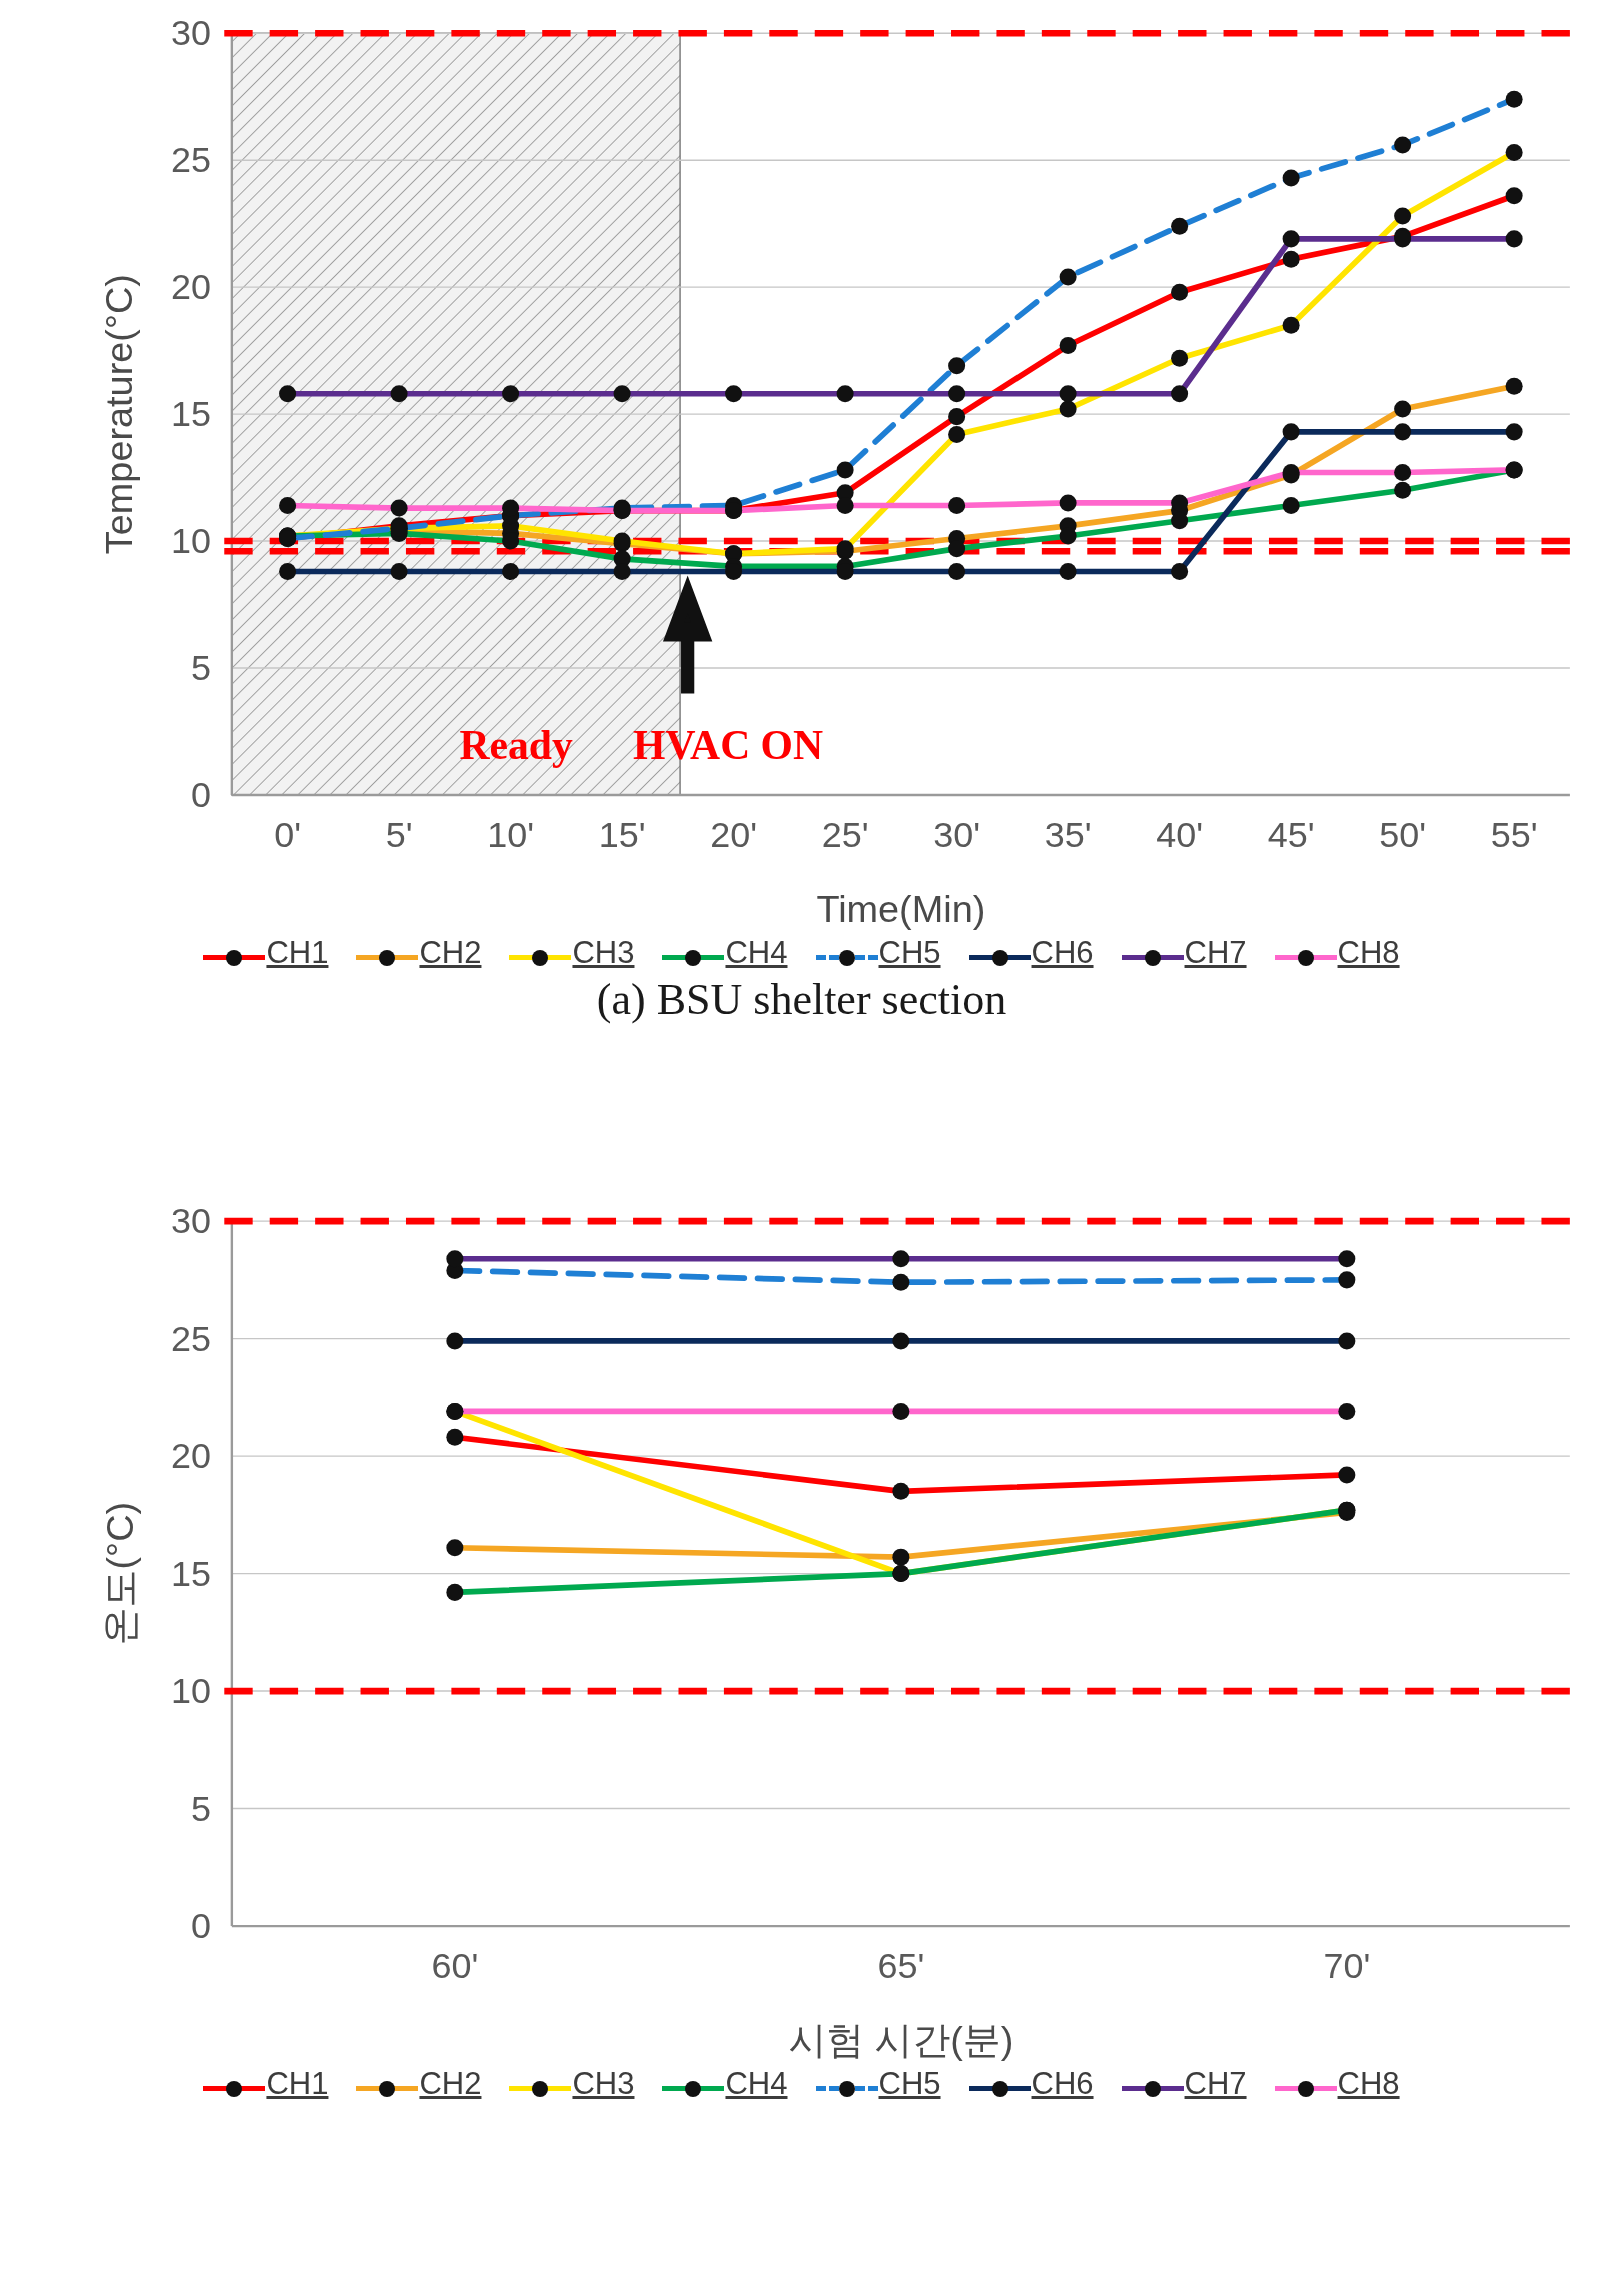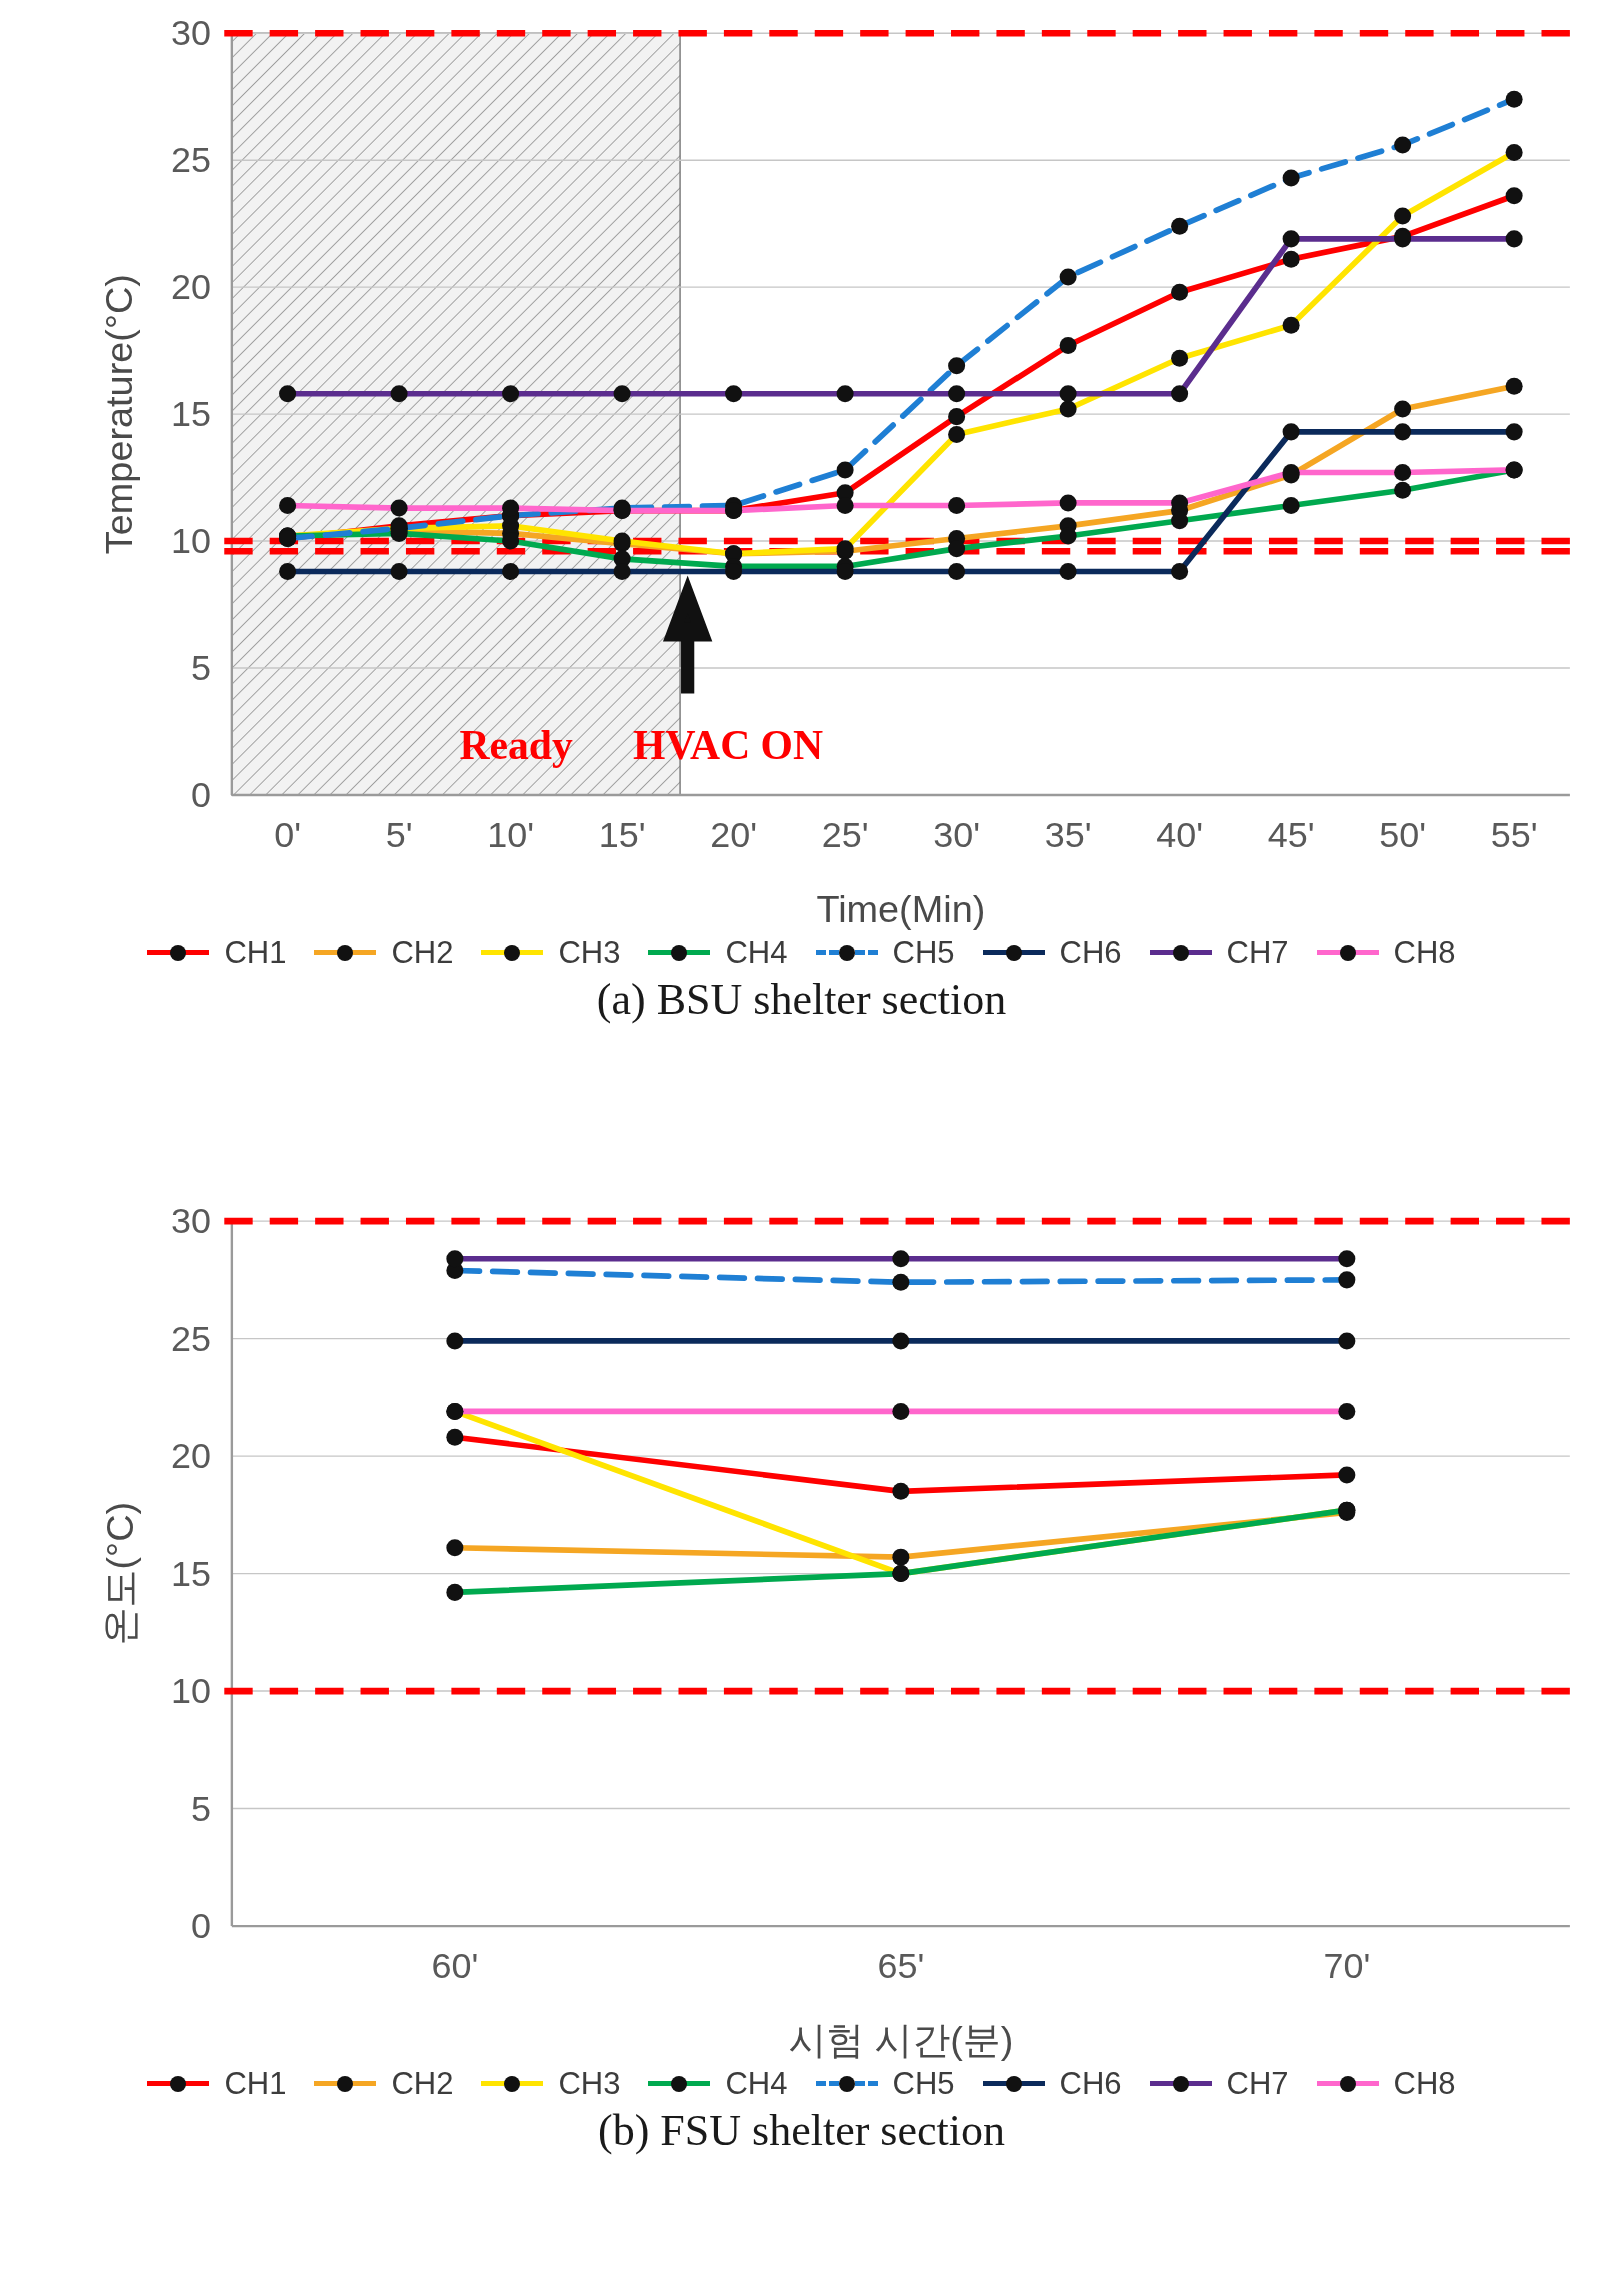--- a/index.html
+++ b/index.html
@@ -41,23 +41,24 @@
     display: flex;
     justify-content: center;
     align-items: center;
     gap: 28px;
     font-family: "Liberation Sans", sans-serif;
     font-size: 31px;
     color: #3c3c3c;
   }
   .legend-item {
     display: flex;
-    align-items: center;
-    gap: 15px;
+    align-items: flex-end;
+    gap: 1px;
     white-space: nowrap;
+    text-decoration: underline;
   }
   .legend-swatch {
     position: relative;
     width: 62px;
     height: 21px;
     display: inline-block;
   }
   .legend-swatch .lg-line {
     position: absolute;
     left: 0;
@@ -411,15 +412,14 @@
         <span class="legend-label">CH7</span>
       </div>
       <div class="legend-item">
         <span class="legend-swatch">
           <span class="lg-line" style="background: rgb(255, 102, 204);"></span>
           <span class="lg-dot"></span>
         </span>
         <span class="legend-label">CH8</span>
       </div>
     </div>
-  <div class="caption">(b) FSU shelter section</div>
 </div>
 
 
 </body></html>

